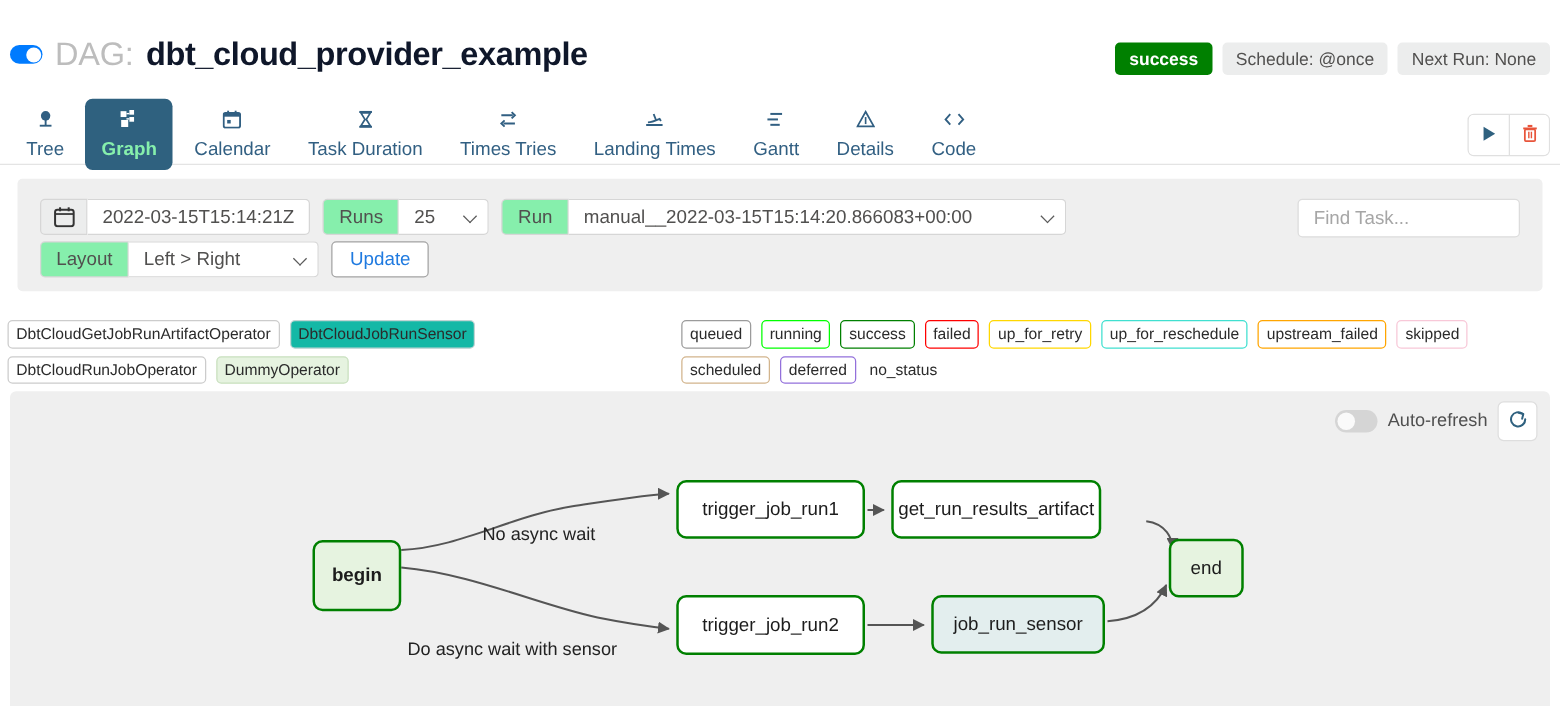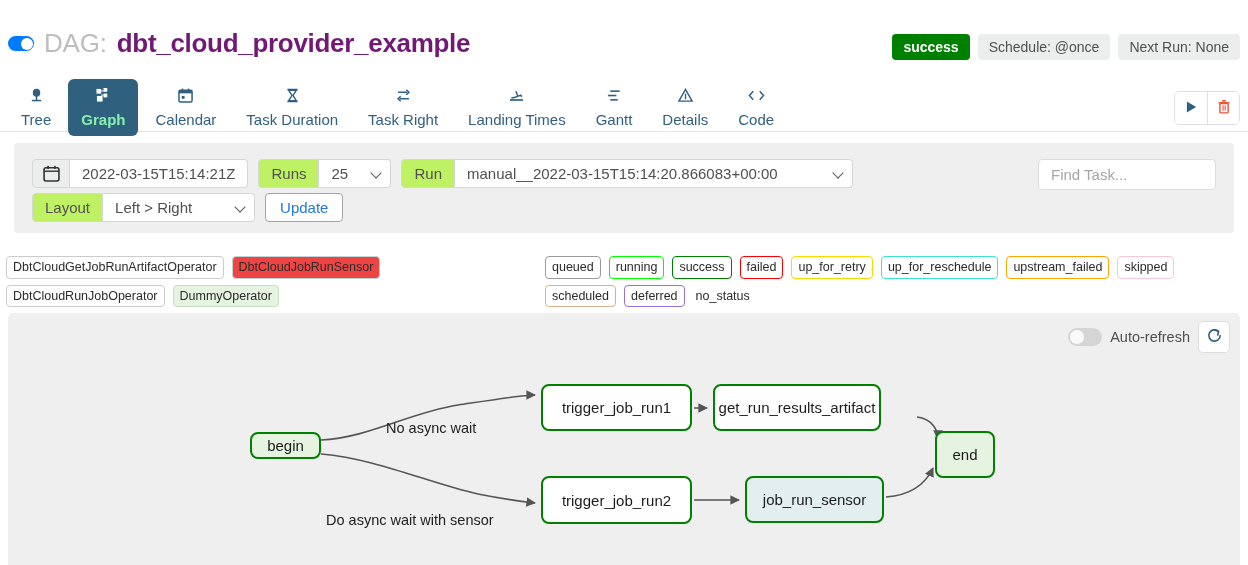--- a/index.html
+++ b/index.html
@@ -26,21 +26,21 @@
     background: #007bff; position: relative; flex: none;
   }
   .toggle-pill::after {
     content: ""; position: absolute; right: 1.5px; top: 1.5px;
     width: 12px; height: 12px; border-radius: 50%; background: #fff;
   }
   .dag-label {
     font-size: 26px; color: #bdbdbd; font-weight: 400; letter-spacing: -0.2px;
   }
   .dag-name {
-    font-size: 26px; color: #701a75; font-weight: 700; letter-spacing: -0.3px;
+    font-size: 26px; color: #0f172a; font-weight: 700; letter-spacing: -0.3px;
   }
   .header-badges {
     position: absolute; right: 8px; top: 20px;
     display: flex; align-items: center; gap: 8px;
   }
   .badge {
     font-size: 14px; padding: 5px 11px; border-radius: 4px;
     background: #eceded; color: #51504f; white-space: nowrap;
   }
   .badge.success { background: #008000; color: #ffffff; font-weight: 700; }
@@ -77,21 +77,21 @@
   
   .toolbar {
     position: absolute; left: 14px; top: 143px; width: 1220px; height: 90px;
     background: #efefef; border-radius: 4px;
   }
   .tb-row { position: absolute; left: 18px; display: flex; align-items: flex-start; }
   .tb-row1 { top: 16px; }
   .tb-row2 { top: 50px; }
   .grp { display: flex; align-items: stretch; }
   .addon {
-    background: #bef264; border: 1px solid #d6d6d6; color: #51504f;
+    background: #86efac; border: 1px solid #d6d6d6; color: #51504f;
     font-size: 15px; padding: 5px 12px; display: flex; align-items: center;
     white-space: nowrap;
   }
   .addon.left { border-radius: 4px 0 0 4px; }
   .fld {
     background: #fff; border: 1px solid #d6d6d6; border-left: none;
     font-size: 15px; padding: 5px 12px; display: flex; align-items: center;
     border-radius: 0 4px 4px 0; color: #51504f; white-space: nowrap;
   }
   .sel {
@@ -240,21 +240,21 @@
       </div>
 
       <div class="tab">
         <span class="ticon">
           <svg width="15" height="15" viewBox="0 0 16 16">
               <path d="M2.2 4.5 H12 M13.8 11.5 H4" fill="none" stroke="#315f82" stroke-width="1.6"></path>
               <path d="M11 1.8 L13.8 4.5 L11 7.2" fill="none" stroke="#315f82" stroke-width="1.6"></path>
               <path d="M5 8.8 L2.2 11.5 L5 14.2" fill="none" stroke="#315f82" stroke-width="1.6"></path>
             </svg>
         </span>
-        <span>Task Right</span>
+        <span>Times Tries</span>
       </div>
 
       <div class="tab">
         <span class="ticon">
           <svg width="15" height="15" viewBox="0 0 16 16">
               <path d="M1 12.8 H15" stroke="#315f82" stroke-width="1.8"></path>
               <path d="M2.5 10.6 C5 10.6 8 9.6 12.5 7.6 L13.6 9.3" stroke="#315f82" stroke-width="1.6" fill="none"></path>
               <path d="M7.4 3.4 L9.6 9.2" stroke="#315f82" stroke-width="1.6"></path>
             </svg>
         </span>
@@ -356,21 +356,21 @@
     </div>
 
     <div class="find-task">Find Task...</div>
   </div>
 
   <div class="legend">
 
     <div class="legend-col-ops">
       <div class="chips">
         <span class="chip" style="background:#ffffff;border-color:#cccccc">DbtCloudGetJobRunArtifactOperator</span>
-        <span class="chip" style="background:#ef4444;border-color:#c2d4d4">DbtCloudJobRunSensor</span>
+        <span class="chip" style="background:#14b8a6;border-color:#c2d4d4">DbtCloudJobRunSensor</span>
         <span class="chip" style="background:#ffffff;border-color:#cccccc">DbtCloudRunJobOperator</span>
         <span class="chip" style="background:#e6f3e0;border-color:#c7dfbd">DummyOperator</span>
       </div>
     </div>
 
     <div class="legend-col-states">
       <div class="chips">
         <span class="chip" style="border-color:#9b9b9b">queued</span>
         <span class="chip" style="border-color:#00ff00">running</span>
         <span class="chip" style="border-color:#008000">success</span>
@@ -416,21 +416,21 @@
 
         <path d="M686,95 L699,95" fill="none" stroke="#555" stroke-width="1.6" marker-end="url(#ah)"></path>
 
         <path d="M686,187 L731,187" fill="none" stroke="#555" stroke-width="1.6" marker-end="url(#ah)"></path>
 
         <path d="M909,104 C925,106 930,118 930,126" fill="none" stroke="#555" stroke-width="1.6" marker-end="url(#ah)"></path>
 
         <path d="M878,184 C905,182 918,170 925,155" fill="none" stroke="#555" stroke-width="1.6" marker-end="url(#ah)"></path>
       </svg>
 
-      <div class="node dummy" style="left:242px;  top:119px; width:71px;  height:27px;">begin</div>
+      <div class="node dummy" style="left:242px;  top:119px; width:71px;  height:57px;font-weight:bold;">begin</div>
       <div class="node plain" style="left:533px;  top:71px;  width:151px; height:47px;">trigger_job_run1</div>
       <div class="node plain" style="left:705px;  top:71px;  width:168px; height:47px;">get_run_results_artifact</div>
       <div class="node plain" style="left:533px;  top:163px; width:151px; height:48px;">trigger_job_run2</div>
       <div class="node sensor" style="left:737px;  top:163px; width:139px; height:47px;">job_run_sensor</div>
       <div class="node dummy" style="left:927px;  top:118px; width:60px;  height:47px;">end</div>
 
       <div class="edge-label" style="left:378px; top:107px;">No async wait</div>
       <div class="edge-label" style="left:318px; top:199px;">Do async wait with sensor</div>
 
     </div>

